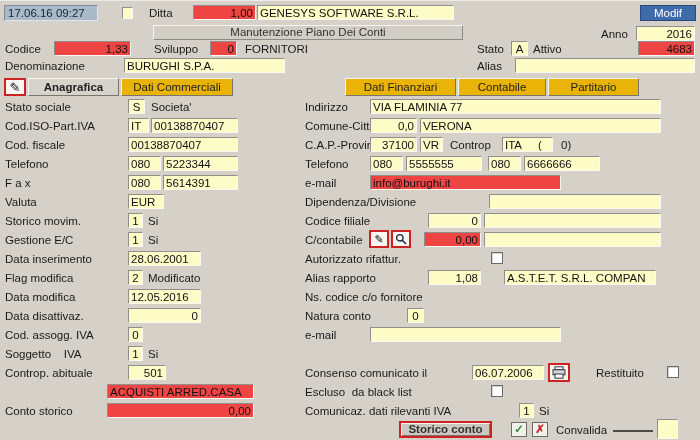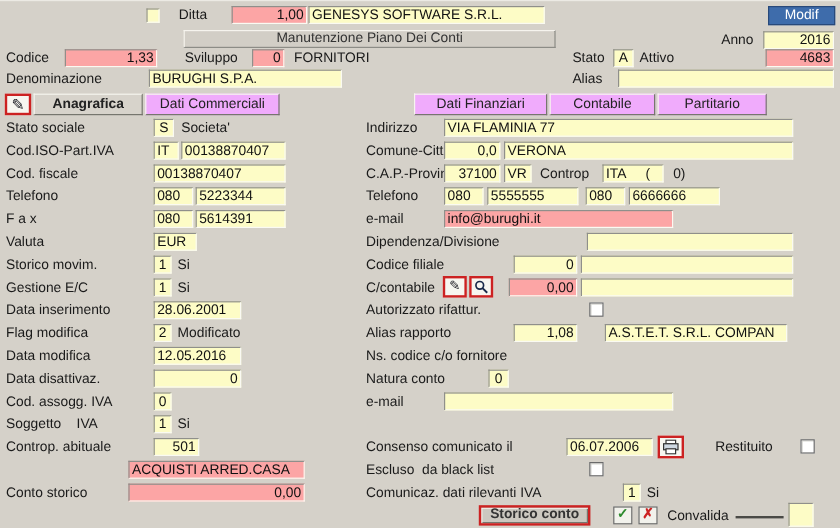--- a/index.html
+++ b/index.html
@@ -1,39 +1,40 @@
 <!DOCTYPE html>
 <html><head>
 <meta charset="utf-8">
 <style>
   *{box-sizing:border-box}
   body{margin:0;font-family:"Liberation Sans",sans-serif}
   .page{position:relative;width:700px;height:440px;background:#d5d1c9;overflow:hidden;font-size:11.5px;color:#1a1a1a;border-top:1px solid #eceae4}
   .lbl{position:absolute;white-space:pre;line-height:13px}
   .inp{position:absolute;height:15px;line-height:12px;padding:1px 2px;background:#fdfcc6;border:1px solid #8f8f8b;border-right-color:#fafaf2;border-bottom-color:#fafaf2;white-space:pre;overflow:hidden;font-size:11.5px;color:#111}
-  .white{background:#fca5a5}
+  .white{background:#ef4444}
   .r{text-align:right}
   .c{text-align:center;padding:1px 0}
   .chk{position:absolute;width:12px;height:12px;background:#fff;border:1px solid #6a6a6a;box-shadow:inset 1px 1px 0 #d8d8d2}
-  .tab{position:absolute;height:18px;line-height:16px;text-align:center;background:#f0abfc;border:1px solid;border-color:#f6f4ee #76766e #76766e #f6f4ee;color:#222;cursor:default}
+  .tab{position:absolute;height:18px;line-height:16px;text-align:center;background:#eab308;border:1px solid;border-color:#f6f4ee #76766e #76766e #f6f4ee;color:#222;cursor:default}
   .tab.active{font-weight:bold;background:#d7d3cb}
   .icon-tile{position:absolute;display:flex;align-items:center;justify-content:center;background:#f7f6f0;border:2px solid #cc2222;padding:0}
   .tile{position:absolute;width:16px;height:15px;line-height:13px;text-align:center;background:#f2f2ec;border:1px solid #6a6a6a;font-weight:bold}
   .bluebtn{position:absolute;background:#3e6cab;color:#fff;text-align:center;height:16px;line-height:14px;border:1px solid #28497a}
   .dt{position:absolute;background:#a9b9c7;border:1px solid #7d8d9b;border-right-color:#dfe7ee;border-bottom-color:#dfe7ee;height:16px;line-height:14px;padding:0 3px;color:#16263a}
   .titlebar{position:absolute;background:#d2cec6;border:1px solid #8c8c86;border-top-color:#f6f4ee;border-left-color:#f6f4ee;text-align:center;height:15px;line-height:13px;color:#333}
   .redbtn{position:absolute;text-align:center;background:#ccc8c0;border:2px solid #cc2222;box-shadow:inset 1px 1px 0 #f6f4ee, inset -1px -1px 0 #76766e;font-weight:bold;color:#333;line-height:13px}
   .hline{position:absolute;background:#4a4a46}
   .pen{font-size:13px;line-height:13px;color:#101018}
 </style>
 </head>
 <body>
 
 <div class="page">
 
+  <span class="dt" style="left:4px;top:4px;width:94px">17.06.16 09:27</span>
   <span class="inp" style="left:122px;top:6px;width:11px;height:12px"></span>
   <span class="lbl" style="left:149px;top:6px">Ditta</span>
   <span class="inp white r" style="left:193px;top:4px;width:63px">1,00</span>
   <span class="inp" style="left:257px;top:4px;width:197px">GENESYS SOFTWARE S.R.L.</span>
   <span class="bluebtn" style="left:640px;top:4px;width:56px">Modif</span>
 
   <span class="titlebar" style="left:153px;top:24px;width:310px">Manutenzione Piano Dei Conti</span>
   <span class="lbl" style="left:601px;top:27px">Anno</span>
   <span class="inp r" style="left:636px;top:25px;width:59px">2016</span>
 

